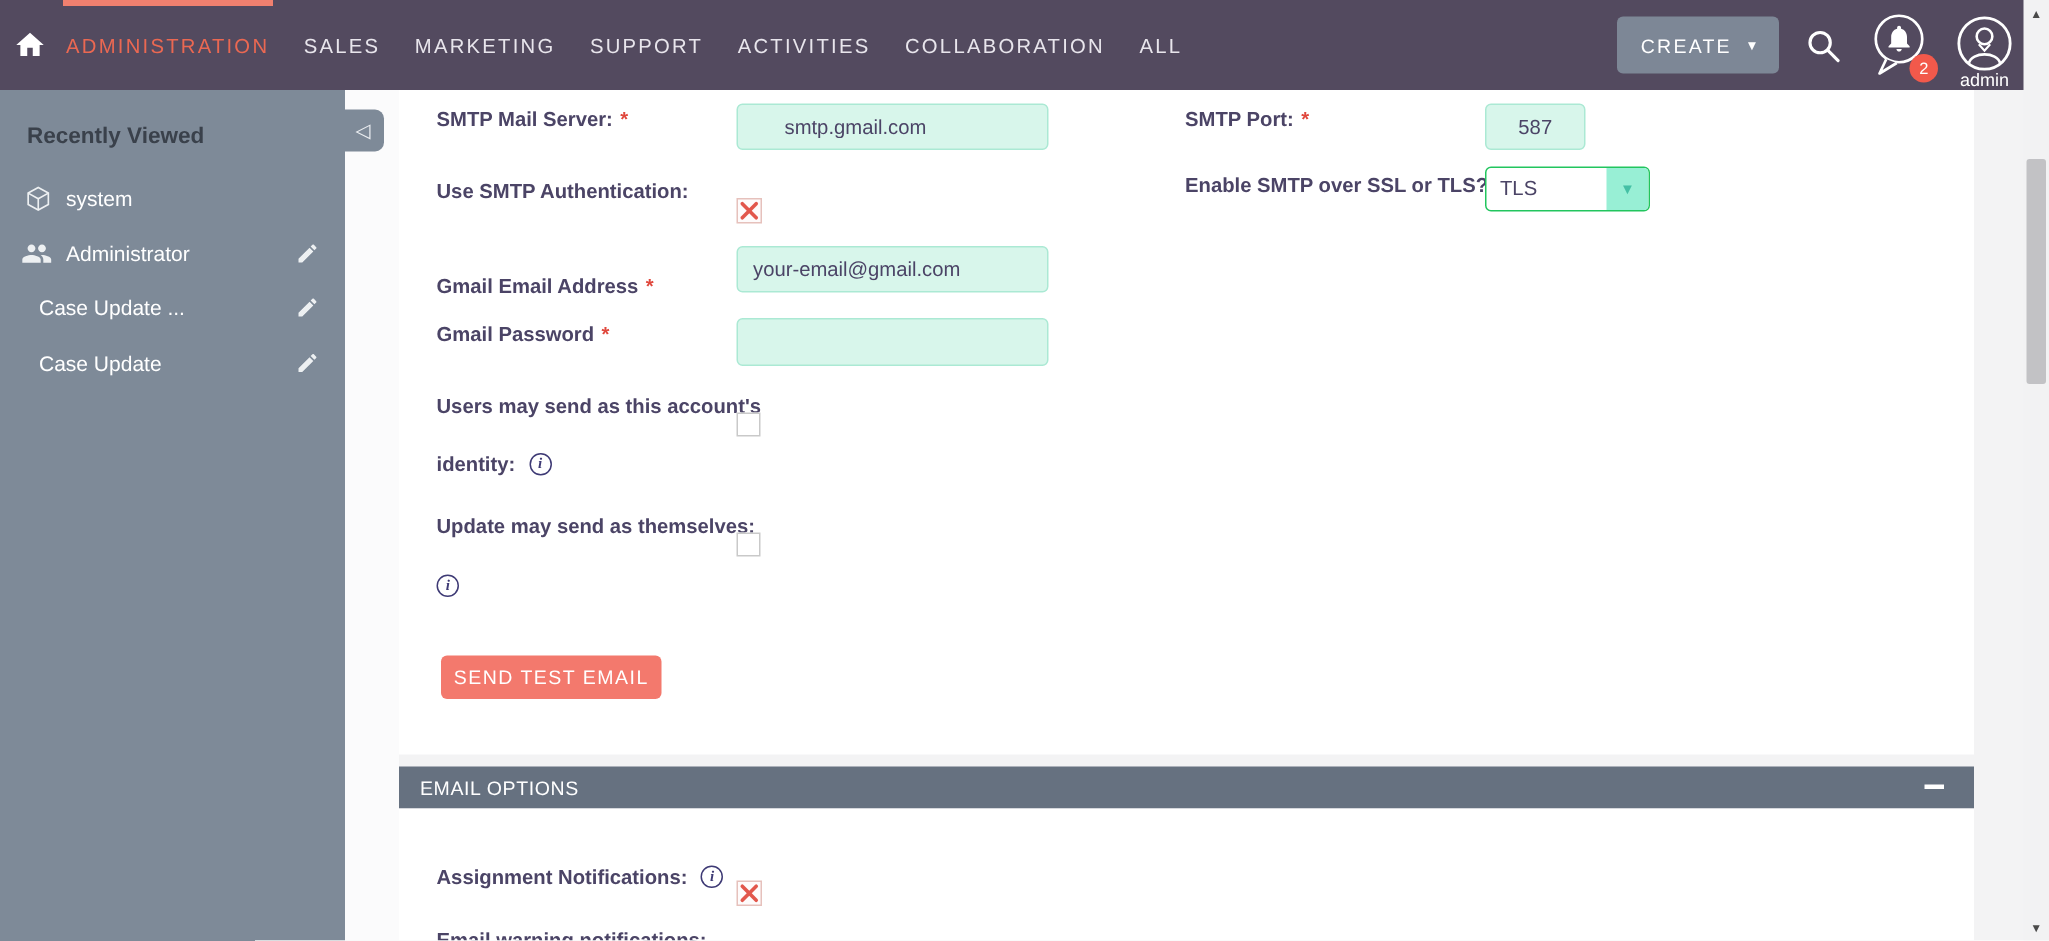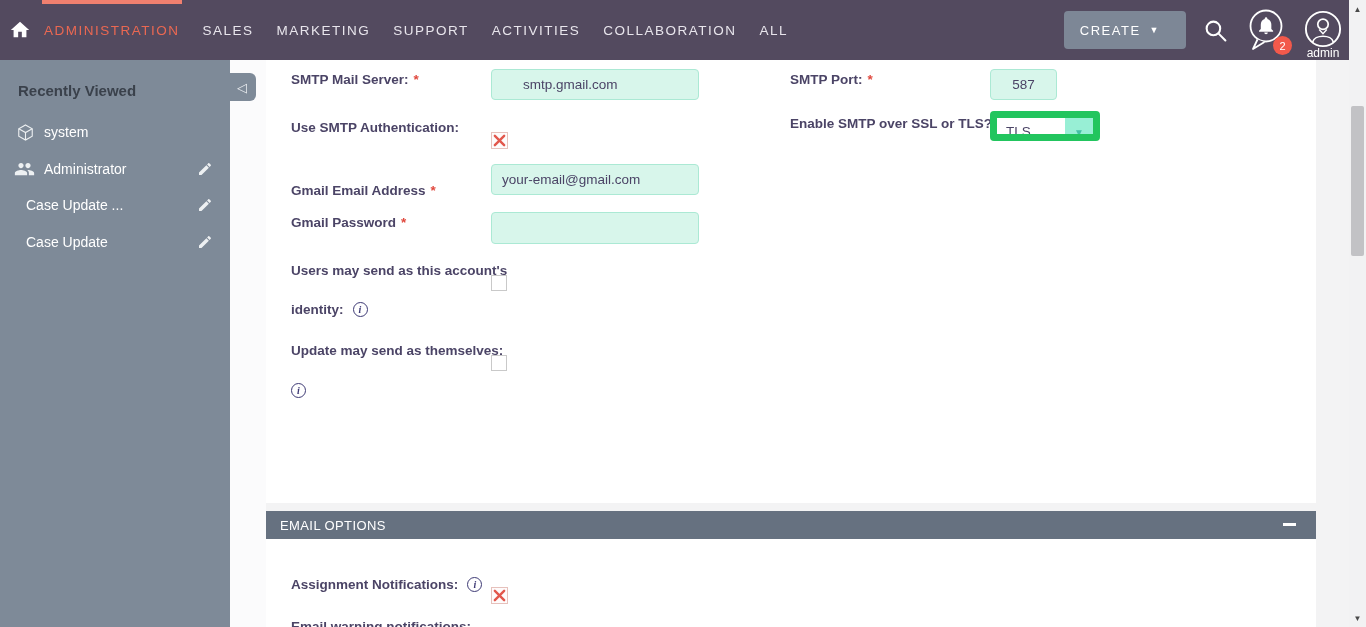--- a/index.html
+++ b/index.html
@@ -9,21 +9,21 @@
 
   
   .topnav { position:absolute; left:0; top:0; width:1366px; height:60px; background:#534A5F; z-index:5; }
   .nav-left { position:absolute; left:8px; top:0; height:60px; display:flex; align-items:center; }
   .home-btn { width:24px; height:60px; display:flex; align-items:center; justify-content:center; cursor:pointer; }
   .nav-items { display:flex; align-items:center; gap:23px; margin-left:12px; height:60px; }
   .nav-item { position:relative; height:60px; display:flex; align-items:center; color:#E8E5EC; font-size:13.5px; letter-spacing:1.5px; cursor:pointer; white-space:nowrap; }
   .nav-item.active { color:#EA6852; }
   .nav-item.active::before { content:''; position:absolute; top:0; left:-2px; right:-2px; height:4px; background:#F0806F; }
   .nav-right { position:absolute; right:24px; top:0; height:60px; display:flex; align-items:center; gap:17px; }
-  .create-btn { height:38px; padding:0 26px 0 16px; background:#7D8796; border:none; border-radius:4px;
+  .create-btn { height:38px; padding:0 12px 0 16px; background:#7D8796; border:none; border-radius:4px;
     color:#fff; font-size:13px; letter-spacing:1.5px; display:flex; align-items:center; gap:9px; cursor:pointer;
     font-family:inherit; }
   .create-caret { font-size:9px; color:#fff; }
   .icon-btn { background:none; border:none; cursor:pointer; padding:0; display:flex; align-items:center; }
   .bell-wrap { position:relative; }
   .badge { position:absolute; right:-5px; bottom:-3px; width:19px; height:19px; border-radius:50%;
     background:#F2594B; color:#fff; font-size:11px; display:flex; align-items:center; justify-content:center; }
   .avatar-wrap { display:flex; flex-direction:column; align-items:center; margin-top:10px; cursor:pointer; }
   .avatar-label { color:#fff; font-size:12px; margin-top:-2px; }
 
@@ -54,21 +54,21 @@
   .req { color:#E0483D; margin-left:5px; font-weight:bold; }
   .mint-input { position:absolute; background:#D8F6EB; border:1px solid #ABE9D4; border-radius:4px;
     padding:0 10px; font-size:13.5px; color:#4B4466; font-family:inherit; outline:none; }
   .xbox { position:absolute; width:17px; height:17px; background:#FEFBFB; border:1px solid #E6C1BC;
     display:flex; align-items:center; justify-content:center; cursor:pointer; }
   .cbox { position:absolute; width:16px; height:16px; background:#fff; border:1px solid #C9C9C9; cursor:pointer; }
   .info-i { display:inline-flex; width:15px; height:15px; border:1px solid #3E3A75; border-radius:50%;
     color:#3E3A75; font-size:10px; font-weight:bold; font-style:italic; font-family:"Liberation Serif",serif;
     align-items:center; justify-content:center; cursor:pointer; flex:none; }
   .inline-row { position:absolute; display:flex; align-items:center; gap:9px; }
-  .dropdown { position:absolute; left:724px; top:51px; width:110px; height:30px; border:7px solid #22c55e;
+  .dropdown { position:absolute; left:724px; top:51px; width:110px; height:30px; border:1px solid #22c55e;
     border-radius:4px; background:#fff; cursor:pointer; overflow:hidden; }
   .dropdown-value { position:absolute; left:9px; top:6px; font-size:13.5px; color:#4B4466; }
   .dropdown-arrow { position:absolute; right:0; top:0; width:28px; height:28px; background:#98EFD5;
     display:flex; align-items:center; justify-content:center; color:#45C0A5; font-size:10px; }
   .send-btn { position:absolute; left:28px; top:377px; width:147px; height:29px; background:#F3796D; border:none;
     border-radius:4px; color:#fff; font-size:13px; letter-spacing:1px; cursor:pointer; font-family:inherit; }
 
   
   .scrollbar { position:absolute; right:0; top:0; width:17px; height:627px; background:#F2F2F3; z-index:9; }
   .scroll-arrow { position:absolute; left:0; width:17px; height:14px; display:flex; align-items:center;
@@ -224,20 +224,21 @@
       <span class="f-label" style="position:static;">identity:</span>
       <span class="info-i">i</span>
     </div>
 
     <div class="f-label" style="left:25px; top:283px;">Update may send as themselves:</div>
     <div class="cbox" style="left:225px; top:295px;"></div>
     <div class="inline-row" style="left:25px; top:323px;">
       <span class="info-i">i</span>
     </div>
 
+    <button class="send-btn">SEND TEST EMAIL</button>
   </div>
 
   <div class="options-bar">
     <span class="options-title">EMAIL OPTIONS</span>
     <span class="minus-icon"></span>
   </div>
 
   <div class="panel panel-2">
     <div class="inline-row" style="left:25px; top:38px;">
       <span class="f-label" style="position:static;">Assignment Notifications:</span>

